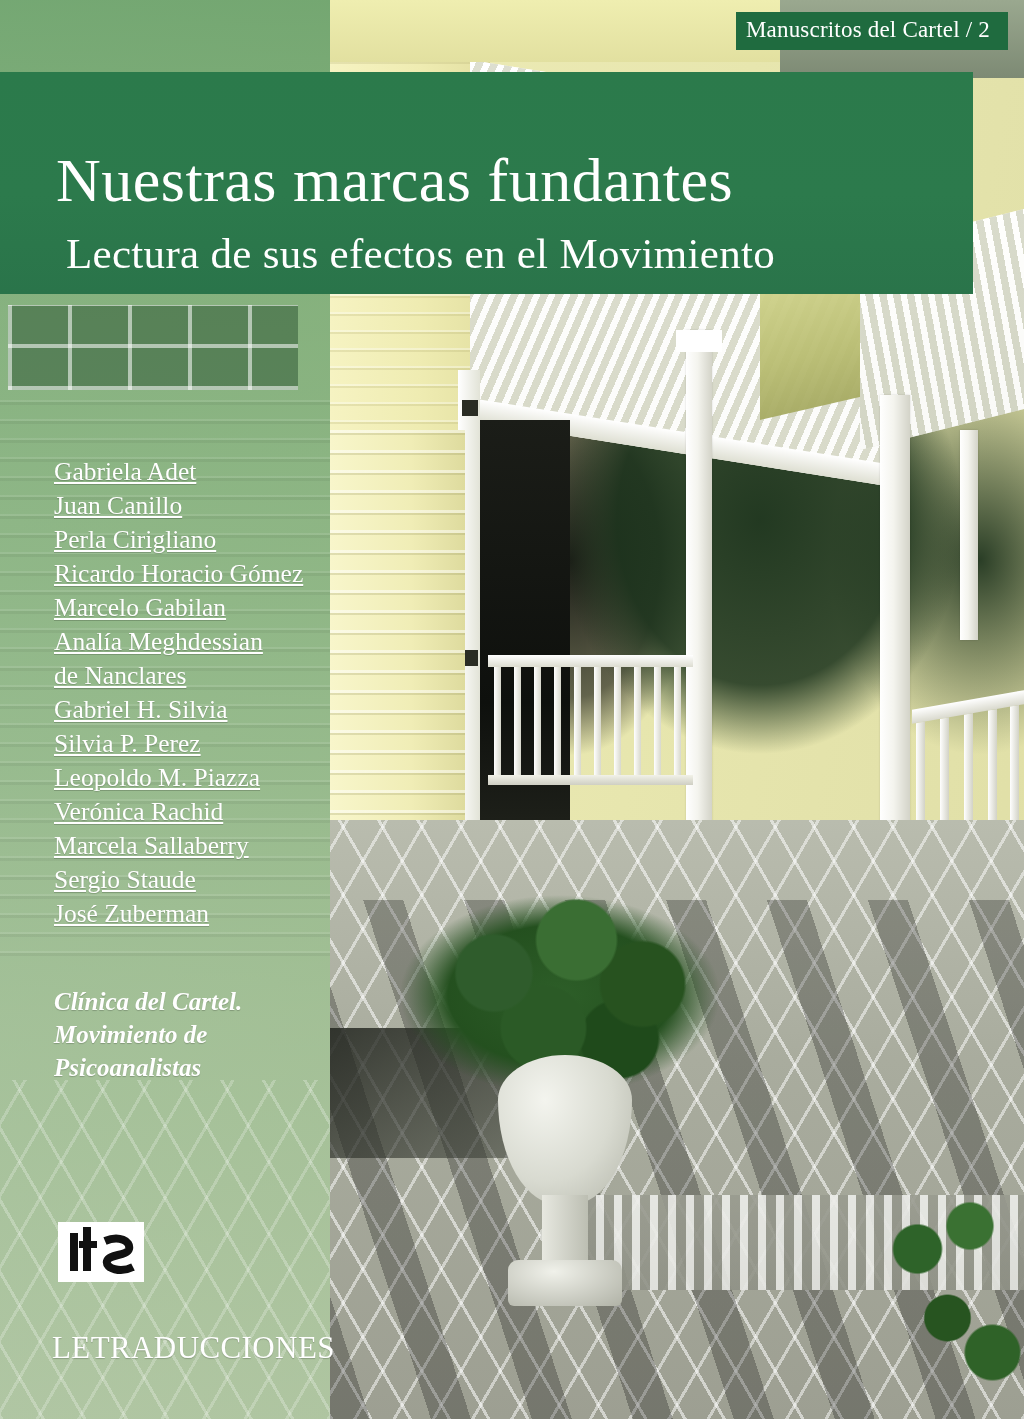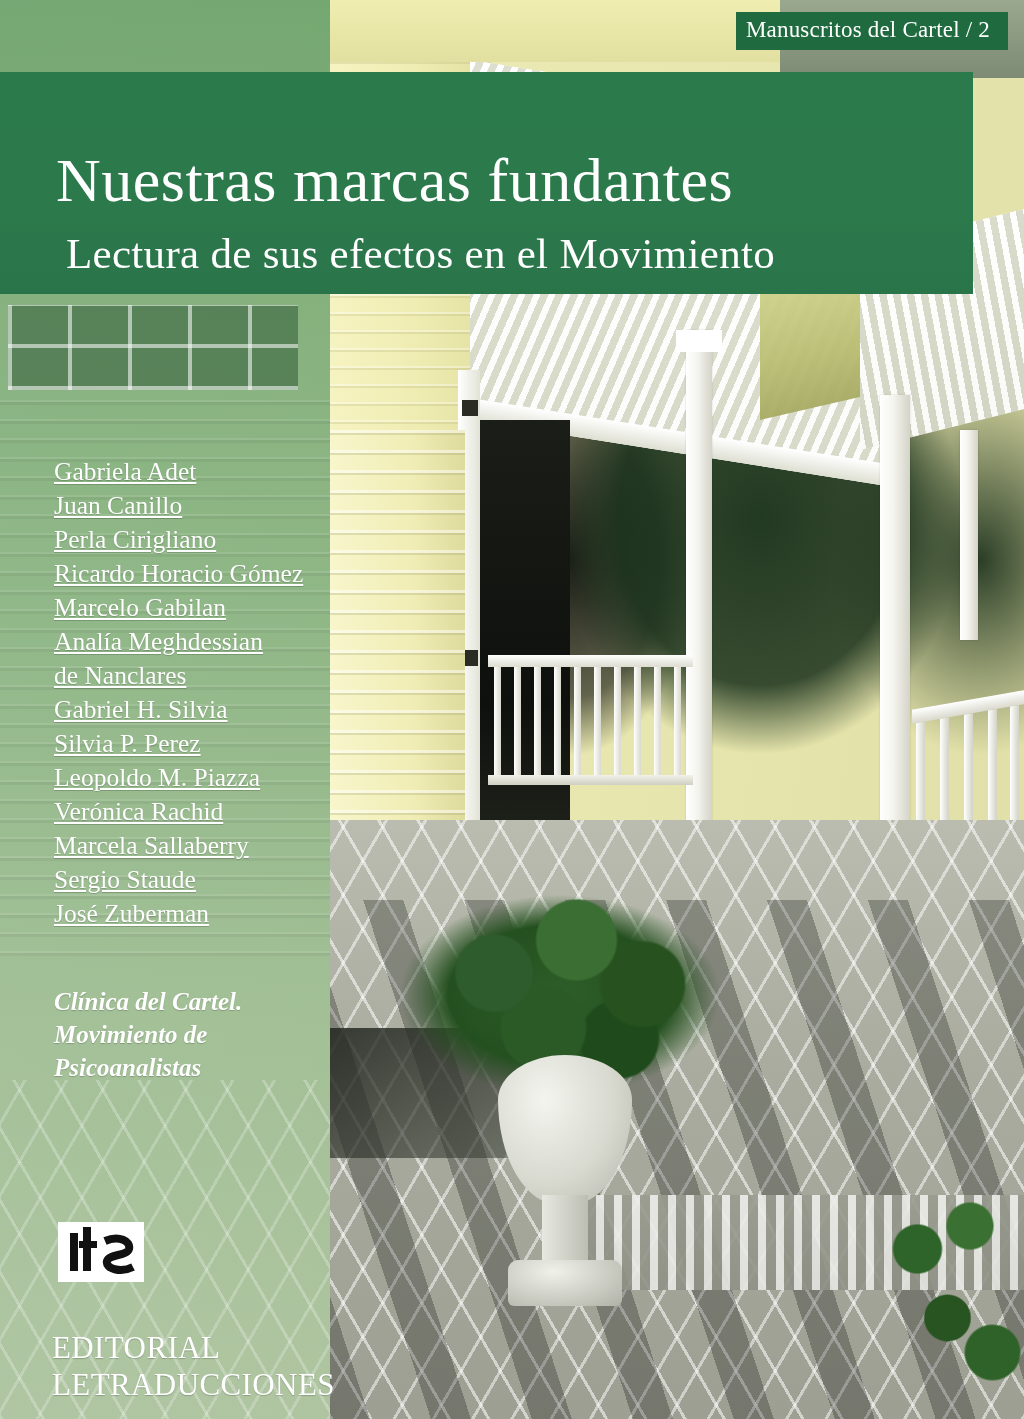--- a/index.html
+++ b/index.html
@@ -418,17 +418,16 @@
   <div class="logo">
     <svg width="80" height="54" viewBox="0 0 80 54" aria-hidden="true">
       <rect x="0" y="0" width="80" height="54" fill="#ffffff"></rect>
       <rect x="9" y="8" width="8" height="38" fill="#111111"></rect>
       <rect x="22" y="2" width="8" height="44" fill="#111111"></rect>
       <rect x="18" y="16" width="18" height="7" fill="#111111"></rect>
       <path d="M44 16 c14 -6 26 0 24 8 c-2 7 -20 5 -22 12 c-2 8 14 12 26 6" fill="none" stroke="#111111" stroke-width="8" stroke-linecap="butt"></path>
     </svg>
   </div>
   <div class="publisher">
-    <div>EDITORIAL</div>
     <div>LETRADUCCIONES</div>
   </div>
 
 </div>
 
 </body></html>

